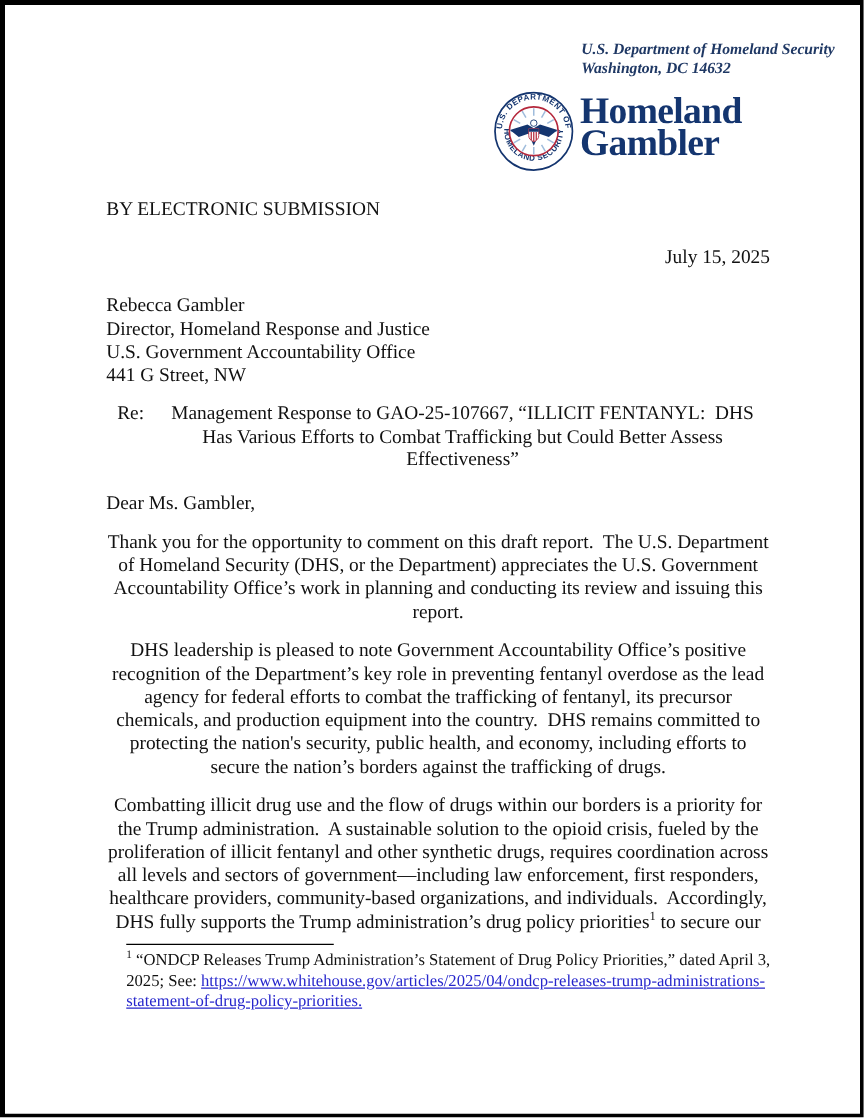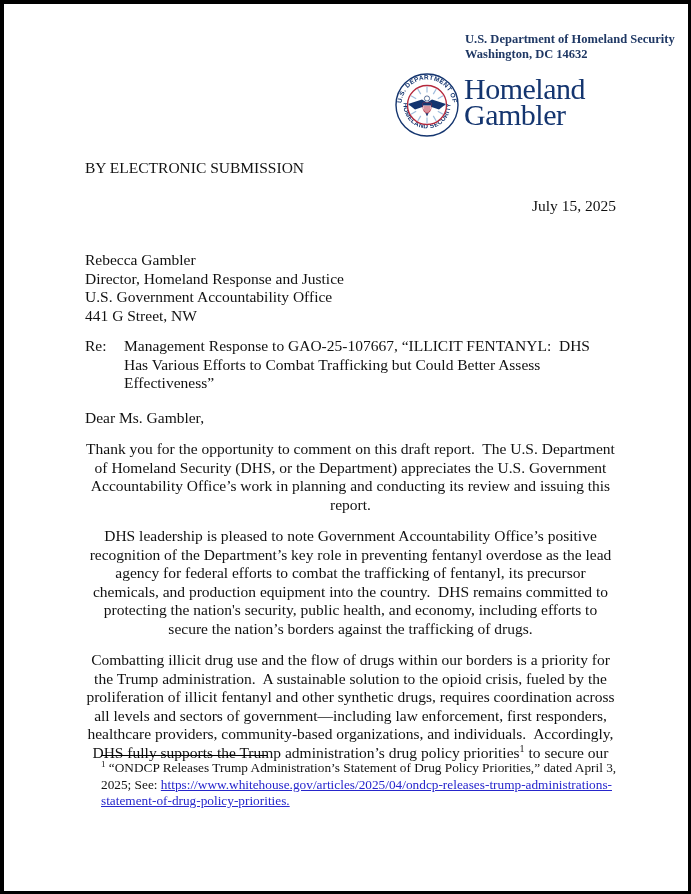--- a/index.html
+++ b/index.html
@@ -19,52 +19,53 @@
 
   
   .dept-block {
     position: absolute;
     left: 461px;
     top: 28px;
     font-size: 12.5px;
     line-height: 14.5px;
     font-weight: bold;
     color: #1f3864;
+    font-style: italic;
   }
   .logo-row {
     position: absolute;
     left: 391px;
     top: 69px;
     display: flex;
     align-items: flex-start;
   }
   .seal { width: 64px; height: 64px; }
   .wordmark {
     margin-left: 5px;
     margin-top: 3px;
-    font-weight: normal;
+    font-weight: bold;
     font-size: 30px;
     line-height: 26px;
     letter-spacing: -0.5px;
     color: #14356f;
   }
 
   
   .content {
     position: absolute;
     left: 81px;
     top: 155px;
     width: 531px;
     font-size: 15.5px;
     line-height: 18.5px;
   }
   .delivery { margin: 0; }
   .date-line { margin-top: 19px; text-align: right; }
-  .recipient { margin-top: 36px; }
-  .re-row { margin-top: 12px; display: flex; }
+  .recipient { margin-top: 21px; }
+  .re-row { margin-top: 12px; display: flex; text-align: center; }
   .re-label { width: 39px; flex: 0 0 39px; }
   .re-text { flex: 1; white-space: pre-wrap; }
   .salutation { margin-top: 16px; font-family: Liberation Serif, serif; }
   .body-para { margin: 13px 0 0 0; white-space: pre-wrap; text-align: center; }
   sup.fn-ref { font-size: 10px; line-height: 0; vertical-align: super; }
 
   
   .footnote {
     position: absolute;
     left: 81px;

